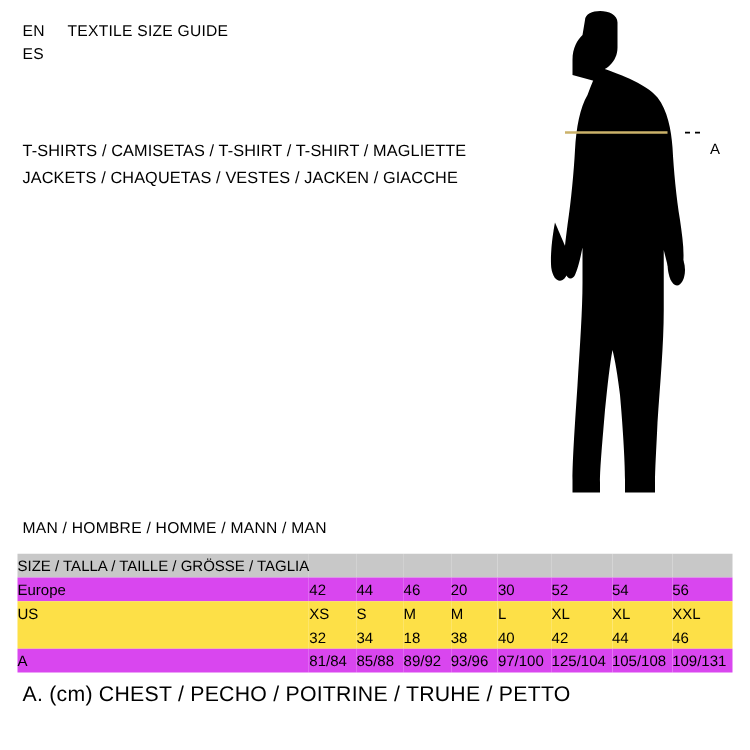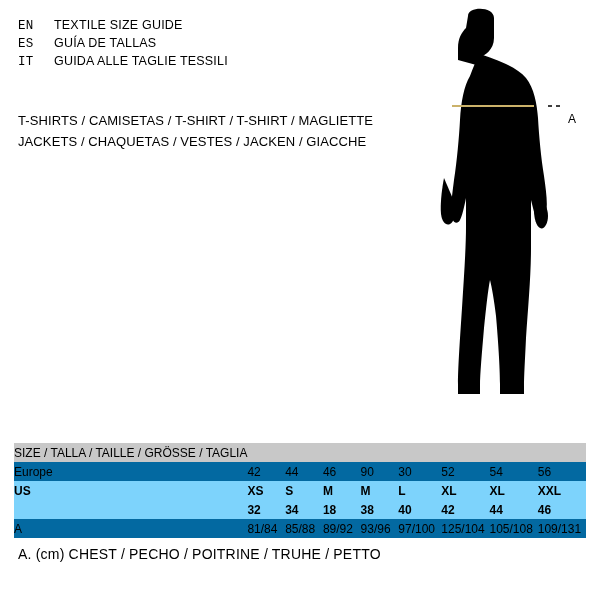--- a/index.html
+++ b/index.html
@@ -32,21 +32,20 @@
     display: flex;
     align-items: baseline;
     height: 18px;
     line-height: 18px;
     font-size: 12.5px;
     letter-spacing: 0.2px;
   }
   .lang-code {
     width: 36px;
     flex: 0 0 36px;
-    font-family: Liberation Mono, monospace;
   }
   .lang-text {
     white-space: nowrap;
   }
 
   
   .cat-block {
     position: absolute;
     left: 18px;
     top: 110px;
@@ -98,59 +97,53 @@
   table.size-table td {
     padding: 0;
     height: 19px;
     vertical-align: middle;
     white-space: nowrap;
   }
   tr.hdr {
     background: #c8c8c8;
   }
   tr.band {
-    background: #7dd3fc;
-    font-weight: bold;
+    background: #fde047;
   }
   tr.white {
-    background: #0369a1;
+    background: #d946ef;
   }
   td.first {
     padding-left: 6px;
     width: 86px;
   }
   td.c {
     width: 66px;
   }
   .footer-note {
     position: absolute;
     left: 18px;
     top: 546px;
-    font-size: 14px;
+    font-size: 17px;
     letter-spacing: 0.2px;
     white-space: nowrap;
   }
 </style>
 </head>
 <body>
 
 <div class="page">
 
   <div class="lang-block">
     <div class="lang-row">
       <span class="lang-code">EN</span>
       <span class="lang-text">TEXTILE SIZE GUIDE</span>
     </div>
     <div class="lang-row">
       <span class="lang-code">ES</span>
-      <span class="lang-text">GUÍA DE TALLAS</span>
-    </div>
-    <div class="lang-row">
-      <span class="lang-code">IT</span>
-      <span class="lang-text">GUIDA ALLE TAGLIE TESSILI</span>
     </div>
   </div>
 
   <div class="cat-block">
     <div class="cat-row">T-SHIRTS / CAMISETAS / T-SHIRT / T-SHIRT / MAGLIETTE</div>
     <div class="cat-row">JACKETS / CHAQUETAS / VESTES / JACKEN / GIACCHE</div>
   </div>
 
   <div class="figure-wrap">
     <svg width="200" height="400" viewBox="0 0 200 400">
@@ -188,40 +181,41 @@
 
       <path d="M140,190 C144,194 148,200 148,208 C148,216 144,222 140,220 C136,218 134,210 134,202 Z" fill="#000000"></path>
 
       <line x1="52" y1="98" x2="134" y2="98" stroke="#cbb26a" stroke-width="2"></line>
 
       <line x1="148" y1="98" x2="164" y2="98" stroke="#000000" stroke-width="1.4" stroke-dasharray="4,4"></line>
     </svg>
     <div class="marker-label">A</div>
   </div>
 
+  <div class="table-title">MAN / HOMBRE / HOMME / MANN / MAN</div>
 
   <table class="size-table">
     <tbody>
         <tr class="hdr">
       <td class="first">SIZE / TALLA / TAILLE / GRÖSSE / TAGLIA</td>
       <td class="c"></td>
       <td class="c"></td>
       <td class="c"></td>
       <td class="c"></td>
       <td class="c"></td>
       <td class="c"></td>
       <td class="c"></td>
       <td class="c"></td>
     </tr>
     <tr class="white">
       <td class="first">Europe</td>
       <td class="c">42</td>
       <td class="c">44</td>
       <td class="c">46</td>
-      <td class="c">90</td>
+      <td class="c">20</td>
       <td class="c">30</td>
       <td class="c">52</td>
       <td class="c">54</td>
       <td class="c">56</td>
     </tr>
     <tr class="band">
       <td class="first">US</td>
       <td class="c">XS</td>
       <td class="c">S</td>
       <td class="c">M</td>

